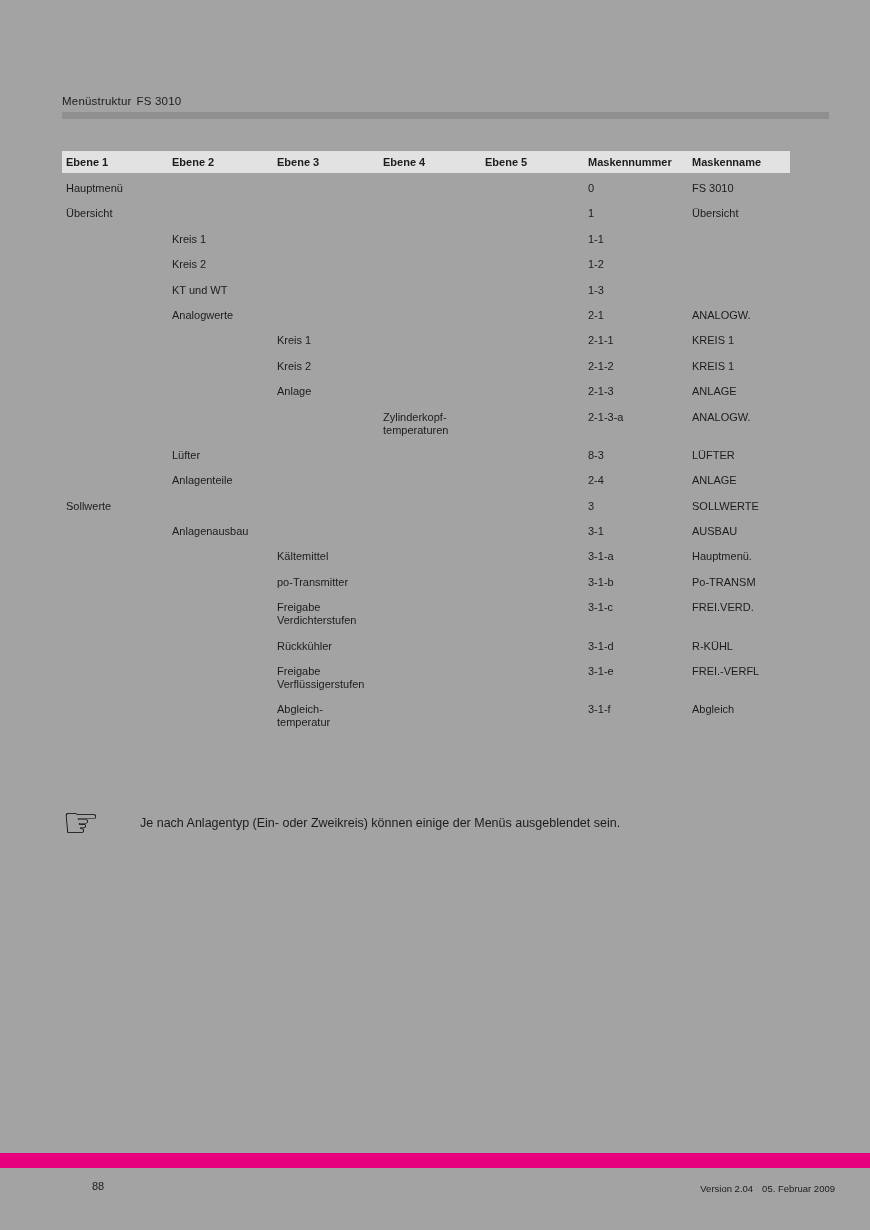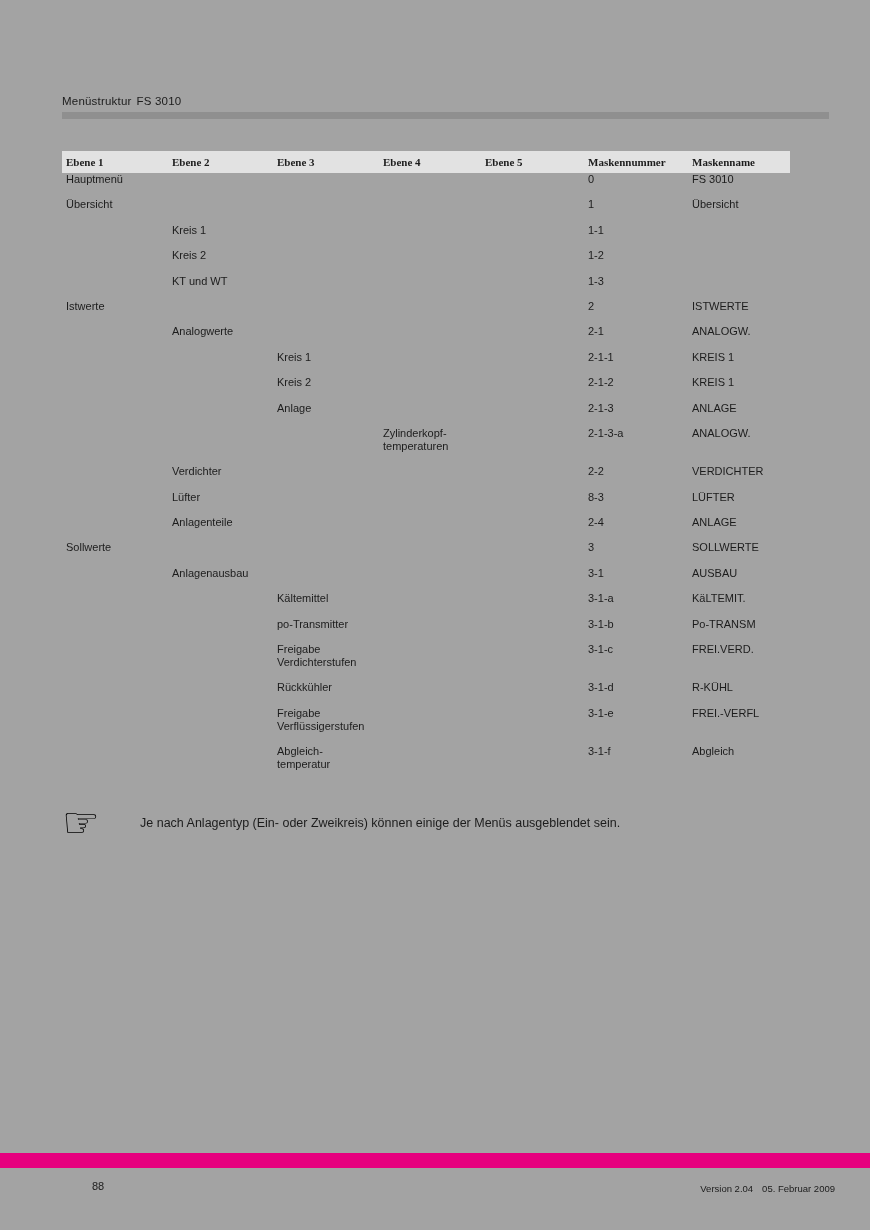--- a/index.html
+++ b/index.html
@@ -44,23 +44,22 @@
   }
   .trow {
     display: grid;
     grid-template-columns: 106px 105px 106px 102px 103px 104px auto;
   }
   .thead {
     height: 22px;
     align-items: center;
     font-size: 11px;
     font-weight: bold;
-    font-family: Liberation Serif, serif;
-  }
-  .tbody { }
+  }
+  .tbody { padding-top: 9px; }
   .tbody .trow {
     font-size: 11px;
     line-height: 13px;
     margin-bottom: 12.4px;
   }
   .tcell {
     padding-left: 4px;
     white-space: pre-line;
   }
 
@@ -170,29 +169,20 @@
         <div class="trow">
           <div class="tcell"></div>
           <div class="tcell">KT und WT</div>
           <div class="tcell"></div>
           <div class="tcell"></div>
           <div class="tcell"></div>
           <div class="tcell">1-3</div>
           <div class="tcell"></div>
         </div>
         <div class="trow">
-          <div class="tcell">Istwerte</div>
-          <div class="tcell"></div>
-          <div class="tcell"></div>
-          <div class="tcell"></div>
-          <div class="tcell"></div>
-          <div class="tcell">2</div>
-          <div class="tcell">ISTWERTE</div>
-        </div>
-        <div class="trow">
           <div class="tcell"></div>
           <div class="tcell">Analogwerte</div>
           <div class="tcell"></div>
           <div class="tcell"></div>
           <div class="tcell"></div>
           <div class="tcell">2-1</div>
           <div class="tcell">ANALOGW.</div>
         </div>
         <div class="trow">
           <div class="tcell"></div>
@@ -226,29 +216,20 @@
           <div class="tcell"></div>
           <div class="tcell"></div>
           <div class="tcell">Zylinderkopf-
 temperaturen</div>
           <div class="tcell"></div>
           <div class="tcell">2-1-3-a</div>
           <div class="tcell">ANALOGW.</div>
         </div>
         <div class="trow">
           <div class="tcell"></div>
-          <div class="tcell">Verdichter</div>
-          <div class="tcell"></div>
-          <div class="tcell"></div>
-          <div class="tcell"></div>
-          <div class="tcell">2-2</div>
-          <div class="tcell">VERDICHTER</div>
-        </div>
-        <div class="trow">
-          <div class="tcell"></div>
           <div class="tcell">Lüfter</div>
           <div class="tcell"></div>
           <div class="tcell"></div>
           <div class="tcell"></div>
           <div class="tcell">8-3</div>
           <div class="tcell">LÜFTER</div>
         </div>
         <div class="trow">
           <div class="tcell"></div>
           <div class="tcell">Anlagenteile</div>
@@ -276,21 +257,21 @@
           <div class="tcell">3-1</div>
           <div class="tcell">AUSBAU</div>
         </div>
         <div class="trow">
           <div class="tcell"></div>
           <div class="tcell"></div>
           <div class="tcell">Kältemittel</div>
           <div class="tcell"></div>
           <div class="tcell"></div>
           <div class="tcell">3-1-a</div>
-          <div class="tcell">KäLTEMIT.</div>
+          <div class="tcell">Hauptmenü.</div>
         </div>
         <div class="trow">
           <div class="tcell"></div>
           <div class="tcell"></div>
           <div class="tcell">po-Transmitter</div>
           <div class="tcell"></div>
           <div class="tcell"></div>
           <div class="tcell">3-1-b</div>
           <div class="tcell">Po-TRANSM</div>
         </div>

